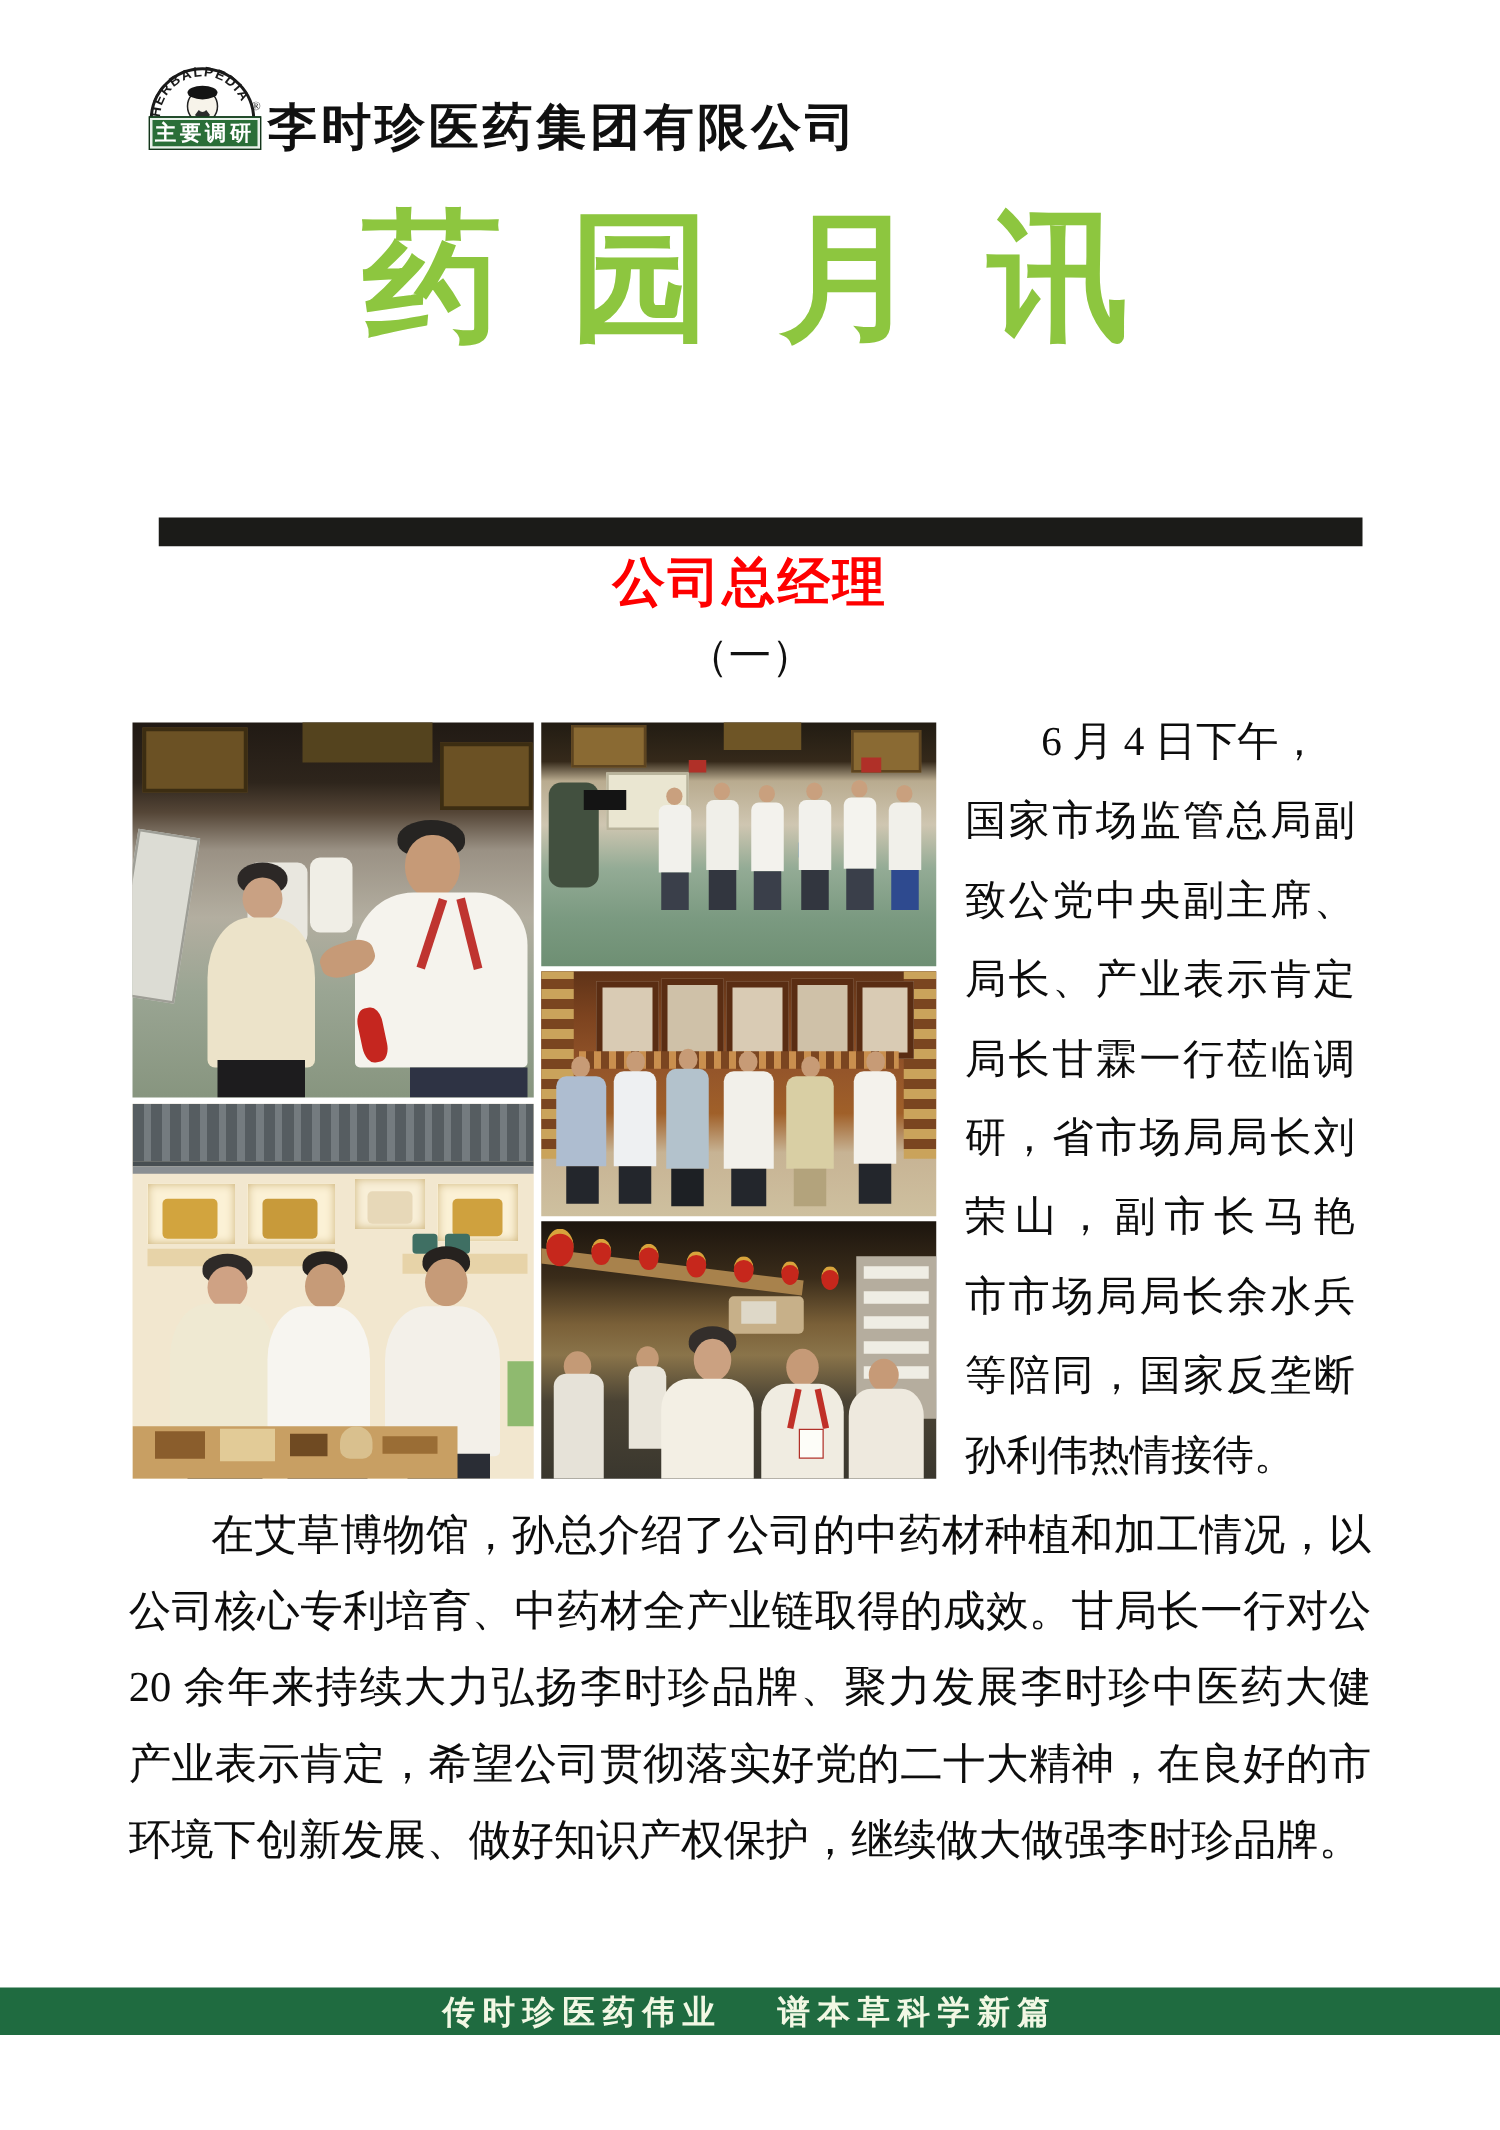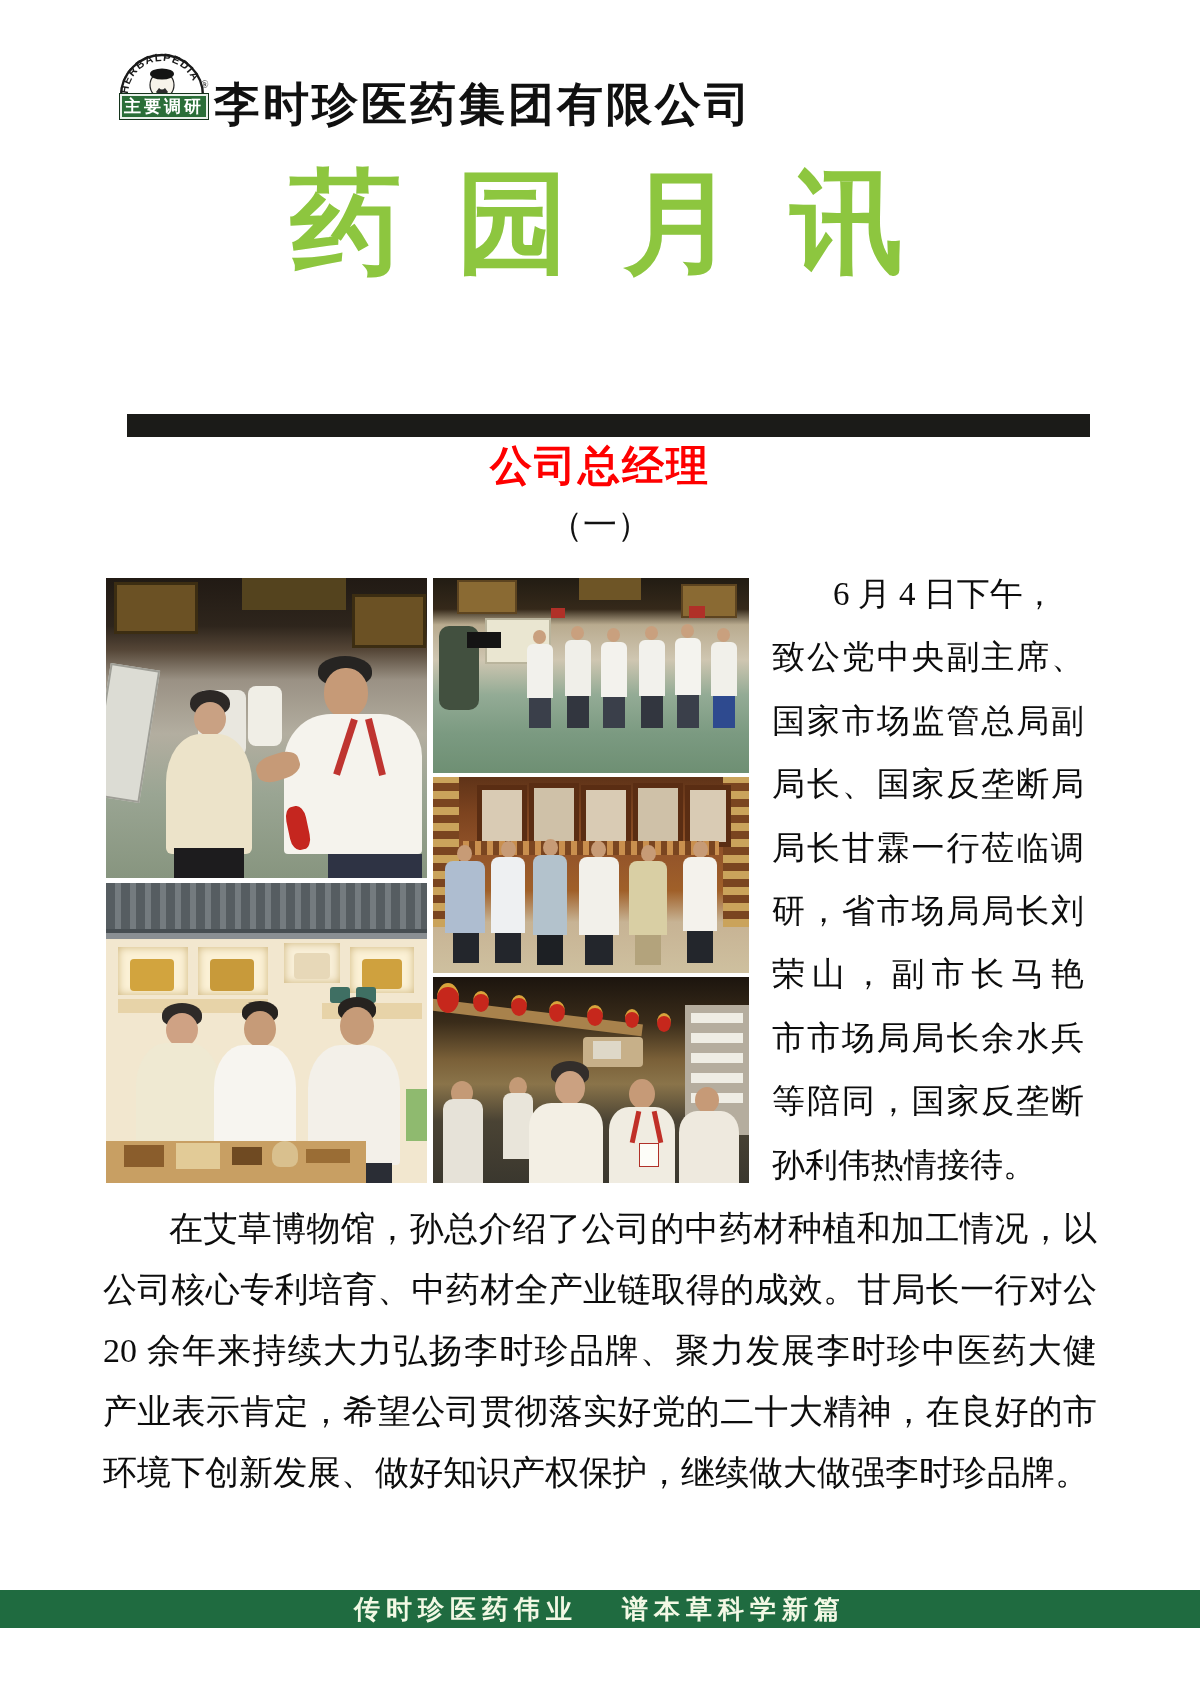--- a/index.html
+++ b/index.html
@@ -5,21 +5,21 @@
   html,body{margin:0;padding:0;background:#ffffff;}
   .page{position:relative;width:1200px;height:1704px;background:#fff;overflow:hidden;
         font-family:"Liberation Serif","DejaVu Serif",serif;color:#111;}
 
   
   .emblem{position:absolute;left:116px;top:50px;width:96px;height:46px;}
   .logo-box{position:absolute;left:119px;top:93px;width:88px;height:25px;background:#2a6e38;
             border:1px solid #14331b;box-shadow:inset 0 0 0 2px rgba(255,255,255,.9);
             color:#fff;font-weight:bold;font-size:17px;letter-spacing:3px;text-align:center;line-height:25px;
             font-family:"Liberation Sans","DejaVu Sans",sans-serif;}
-  .company{position:absolute;left:214px;top:74px;font-size:46px;font-weight:900;letter-spacing:3px;color:#101010;}
+  .company{position:absolute;left:214px;top:74px;font-size:40px;font-weight:900;letter-spacing:3px;color:#101010;}
 
   
   .masthead{position:absolute;left:103px;top:152px;width:994px;text-align:center;
             font-family:"DejaVu Sans","Liberation Sans",sans-serif;
             font-size:112px;line-height:140px;font-weight:bold;color:#8dc63f;letter-spacing:8px;}
   .issue{position:absolute;right:133px;top:334px;font-size:54px;font-weight:bold;letter-spacing:4px;
          font-family:"DejaVu Sans","Liberation Sans",sans-serif;color:#151513;}
   .bar{position:absolute;left:127px;top:414px;width:963px;height:23px;background:#1b1b18;}
 
   
@@ -223,23 +223,23 @@
       <div class="ps" style="left:200px;top:134px;width:5px;height:32px;background:#c03028;transform:rotate(12deg);"></div>
       <div class="ps" style="left:222px;top:134px;width:5px;height:32px;background:#c03028;transform:rotate(-12deg);"></div>
       <div class="ps" style="left:206px;top:166px;width:18px;height:22px;background:#fdfdf8;border:1px solid #b03028;"></div>
       <div class="ps" style="left:262px;top:110px;width:24px;height:26px;background:#c69a77;border-radius:50%;"></div>
       <div class="ps" style="left:246px;top:134px;width:60px;height:72px;background:#eee9de;border-radius:30% 30% 0 0;"></div>
     </div>
   </div>
 
   <div class="side-col">
     <div class="ln first">6 月 4 日下午，</div>
+    <div class="ln jl">国家市场监管总局副</div>
     <div class="ln jl">致公党中央副主席、</div>
-    <div class="ln jl">国家市场监管总局副</div>
-    <div class="ln jl">局长、国家反垄断局</div>
+    <div class="ln jl">局长、产业表示肯定</div>
     <div class="ln jl">局长甘霖一行莅临调</div>
     <div class="ln jl">研，省市场局局长刘</div>
     <div class="ln jl">荣山，副市长马艳舟，</div>
     <div class="ln jl">市市场局局长余水兵</div>
     <div class="ln jl">等陪同，国家反垄断局</div>
     <div class="ln">孙利伟热情接待。</div>
   </div>
 
   <div class="body-col">
     <div class="ln jl first">在艾草博物馆，孙总介绍了公司的中药材种植和加工情况，以及</div>

